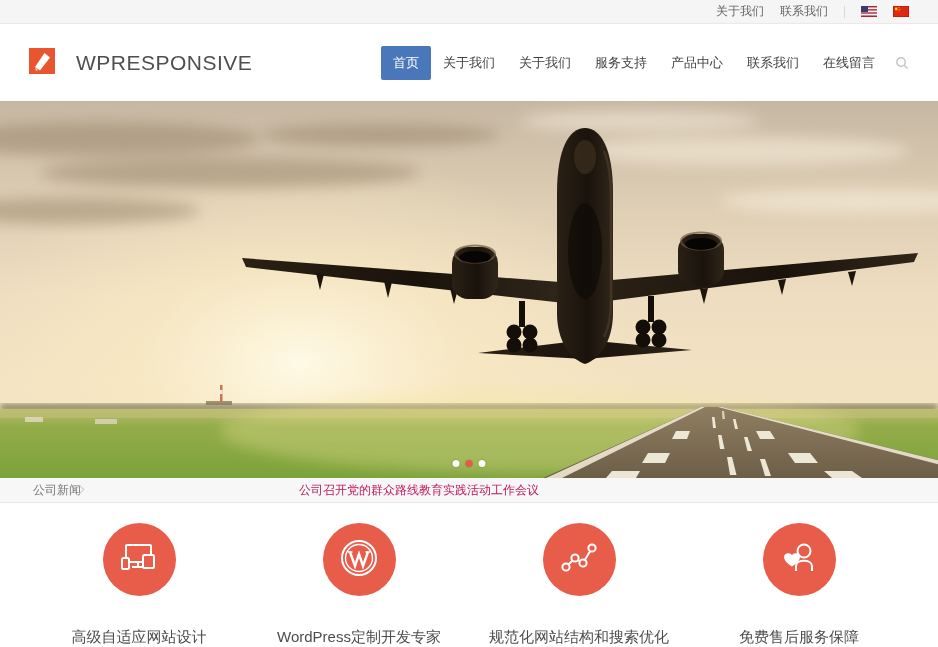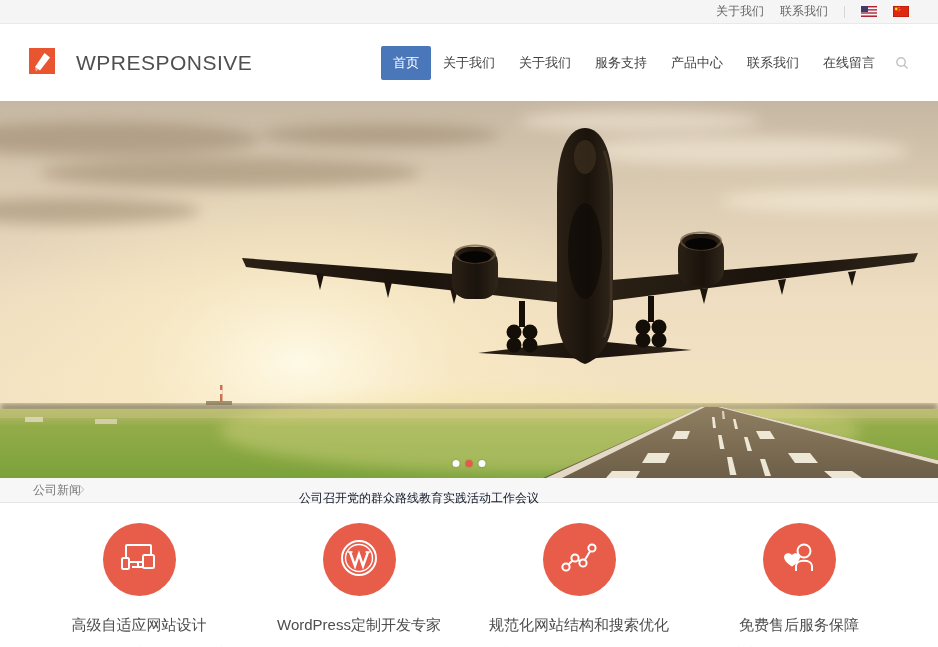--- a/index.html
+++ b/index.html
@@ -34,30 +34,30 @@
   .dot { width:7px; height:7px; border-radius:50%; background:#fdfdfd; cursor:pointer;
     box-shadow:0 0 2px rgba(0,0,0,.25); }
   .dot.active { background:#e8584a; }
 
   
   .ticker { position:relative; height:25px; background:#f7f7f7;
     border-bottom:1px solid #e6e6e6; font-size:12px;padding-left:20px; }
   .ticker-label { position:absolute; left:33px; top:0; line-height:24px; color:#777; }
   .ticker-chevron { position:absolute; left:76px; top:8px; width:7px; height:7px;
     border-top:1px solid #ccc; border-right:1px solid #ccc; transform:rotate(45deg); }
-  .ticker-headline { position:absolute; left:299px; top:8px; line-height:24px; color:#0f172a;
+  .ticker-headline { position:absolute; left:299px; top:0; line-height:24px; color:#be185d;
     text-decoration:none; cursor:pointer; white-space:nowrap; }
 
   
   .features { background:#fff; padding-top:20px; }
   .features-inner { width:880px; margin:0 auto; display:flex; }
   .feature { width:220px; text-align:center; }
   .feature-circle { width:73px; height:73px; border-radius:50%; background:#e85d4a;
     margin:0 auto; display:flex; align-items:center; justify-content:center; cursor:pointer; }
-  .feature-title { margin-top:20px; font-size:15px; color:#4d4d4d; font-weight:400; }
+  .feature-title { margin-top:32px; font-size:15px; color:#4d4d4d; font-weight:400; }
   .feature-desc { margin-top:9px; font-size:12px; color:#8f8f8f; line-height:1.55;
     padding:0 8px; }
 </style>
 </head>
 <body>
 
 <div class="topbar">
   <div class="topbar-inner">
     <a class="topbar-link">关于我们</a>
     <a class="topbar-link">联系我们</a>

